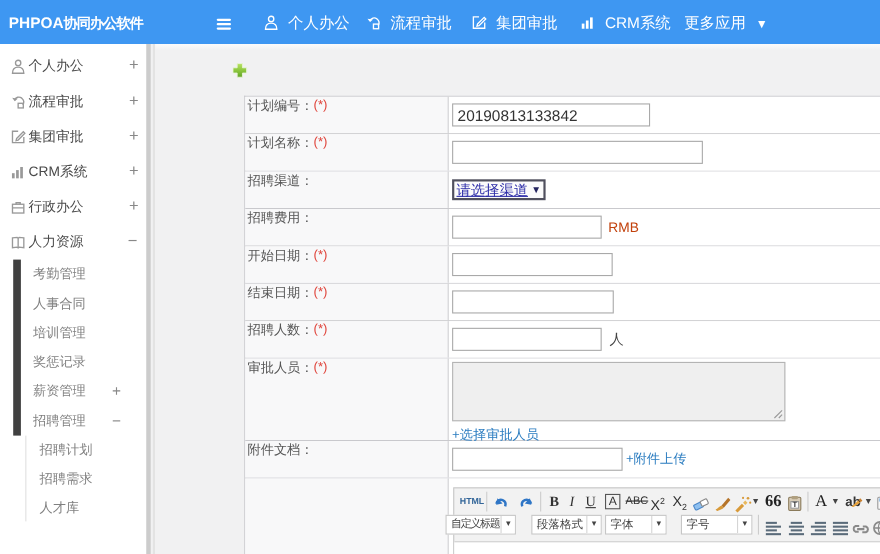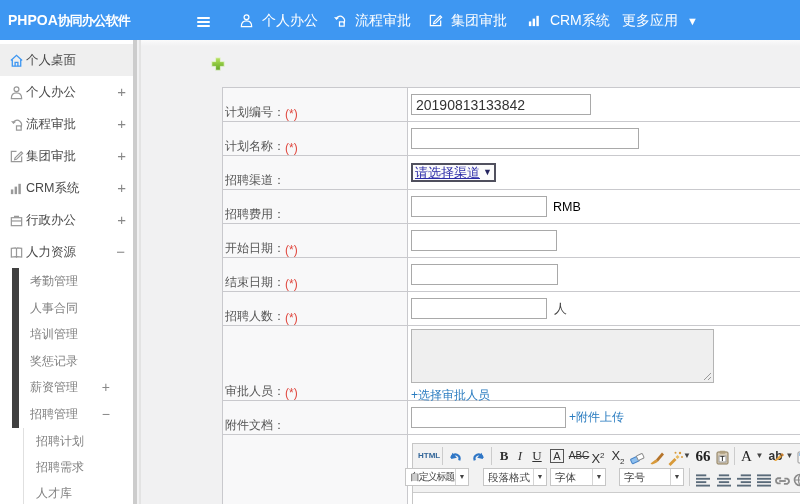--- a/index.html
+++ b/index.html
@@ -27,21 +27,21 @@
 .sub2{height:26px;line-height:26px;font-size:12px;color:#808080;padding-left:12px;}
 
 #content{position:absolute;left:141px;top:40px;width:659px;height:464px;background:#f1f1f2;overflow:hidden;}
 #content:before{content:"";position:absolute;left:0;top:0;width:100%;height:6px;background:linear-gradient(#fbfbfb,#f1f1f2);}
 #ctitle{position:absolute;left:70px;top:12px;font-size:15px;font-weight:bold;color:#2a597c;}
 #plus{position:absolute;left:70px;top:17px;width:14px;height:14px;}
 #ctitle{left:89px;}
 
 #ftable{position:absolute;left:81px;top:47px;width:600px;border-left:1px solid #c9c9cd;border-top:1px solid #c9c9cd;background:#fff;}
 .frow{display:flex;border-bottom:1px solid #c9c9cd;}
-.fl{width:185px;background:#f8f8f9;border-right:1px solid #c9c9cd;font-size:12px;color:#555;display:flex;align-items:flex-end;padding-left:2px;}
+.fl{width:185px;background:#f8f8f9;border-right:1px solid #c9c9cd;font-size:12px;color:#555;display:flex;align-items:flex-start;padding-left:2px;}
 .fl .req{color:#e0483f;margin-left:0;}
 .fv{flex:1;background:#fff;display:flex;align-items:center;padding-left:3px;font-size:13px;color:#333;}
 input.ti{height:21px;border:1px solid #a9a9a9;background:#fff;font-family:"Liberation Sans",sans-serif;font-size:14px;color:#333;padding:0 4px;}
 
 .h34{height:34px;}
 
 .sel1{height:19px;border:2px solid #50505e;background:#fbfbfb;color:#2d2da8;font-size:13px;line-height:15px;padding:0 2px;display:inline-flex;align-items:center;}
 .sel1 .ar{margin-left:3px;font-size:9px;color:#23235e;}
 
 .ta{width:303px;height:54px;background:#efefef;border:1px solid #b4b4b4;position:relative;}
@@ -94,28 +94,20 @@
         <rect x="10" y="3" width="2.6" height="11"></rect>
       </svg>
     <span style="margin-left:4px">CRM系统</span>
   </div>
   <div class="nav" style="left:622px;">更多应用</div>
   <div class="nav" style="left:687px;"><span style="font-size:11px">▼</span></div>
 </div>
 
 <div id="sidebar">
   <div style="height:4px"></div>
-  <div class="sitem sel">
-    <svg width="15" height="15" viewBox="0 0 16 16" fill="none" stroke="#3e97f2" stroke-width="1.4">
-        <path d="M2 8 L8 2.5 L14 8"></path>
-        <path d="M3.5 7 L3.5 14 L12.5 14 L12.5 7"></path>
-        <path d="M6.5 14 L6.5 10 L9.5 10 L9.5 14"></path>
-      </svg>
-    个人桌面
-  </div>
   <div class="sitem">
     <svg width="15" height="15" viewBox="0 0 16 16" fill="none" stroke="#999" stroke-width="1.3">
         <circle cx="8" cy="4.5" r="2.6"></circle>
         <path d="M2.5 14.5 C2.5 10.5 5 8.5 8 8.5 C11 8.5 13.5 10.5 13.5 14.5 Z"></path>
       </svg>
     个人办公<span class="pm">+</span>
   </div>
   <div class="sitem">
     <svg width="15" height="15" viewBox="0 0 16 16" fill="none" stroke="#999" stroke-width="1.3">
         <path d="M4.5 6.5 C5.5 3.5 9 2.5 11.5 4.5 C13.5 6.2 13.8 9 12.5 11"></path>
@@ -202,21 +194,21 @@
           <span class="sel1">
             <span style="text-decoration:underline">请选择渠道</span>
             <span class="ar">▼</span>
           </span>
         </div>
       </div>
     <div class="frow h34">
         <div class="fl">招聘费用：</div>
         <div class="fv">
           <input class="ti" style="width: 136px;">
-          <span style="margin-left:6px;color:#000000;font-size:12.5px">RMB</span>
+          <span style="margin-left:6px;color:#c2410c;font-size:12.5px">RMB</span>
         </div>
       </div>
     <div class="frow h34">
         <div class="fl">开始日期：<span class="req">(*)</span></div>
         <div class="fv">
           <input class="ti" style="width: 146px;">
         </div>
       </div>
     <div class="frow h34">
         <div class="fl">结束日期：<span class="req">(*)</span></div>

